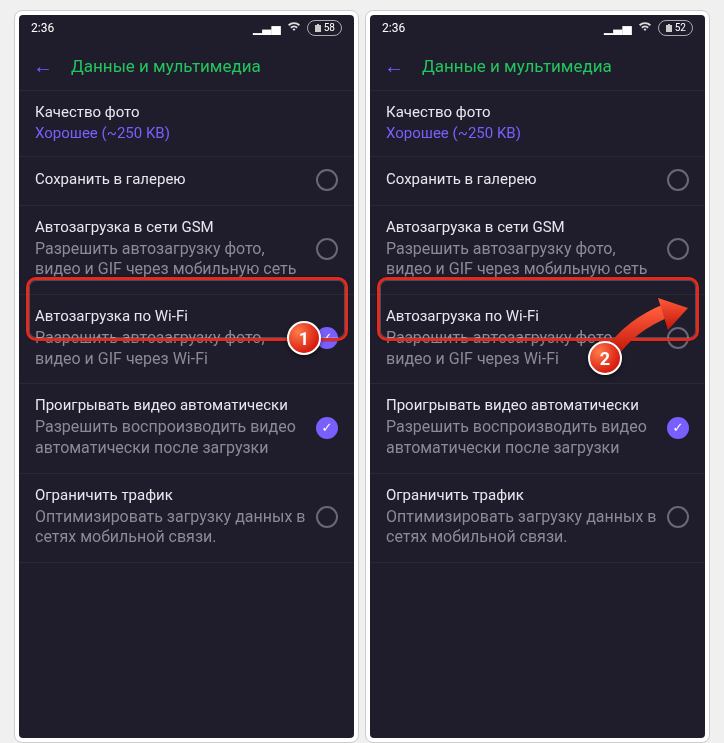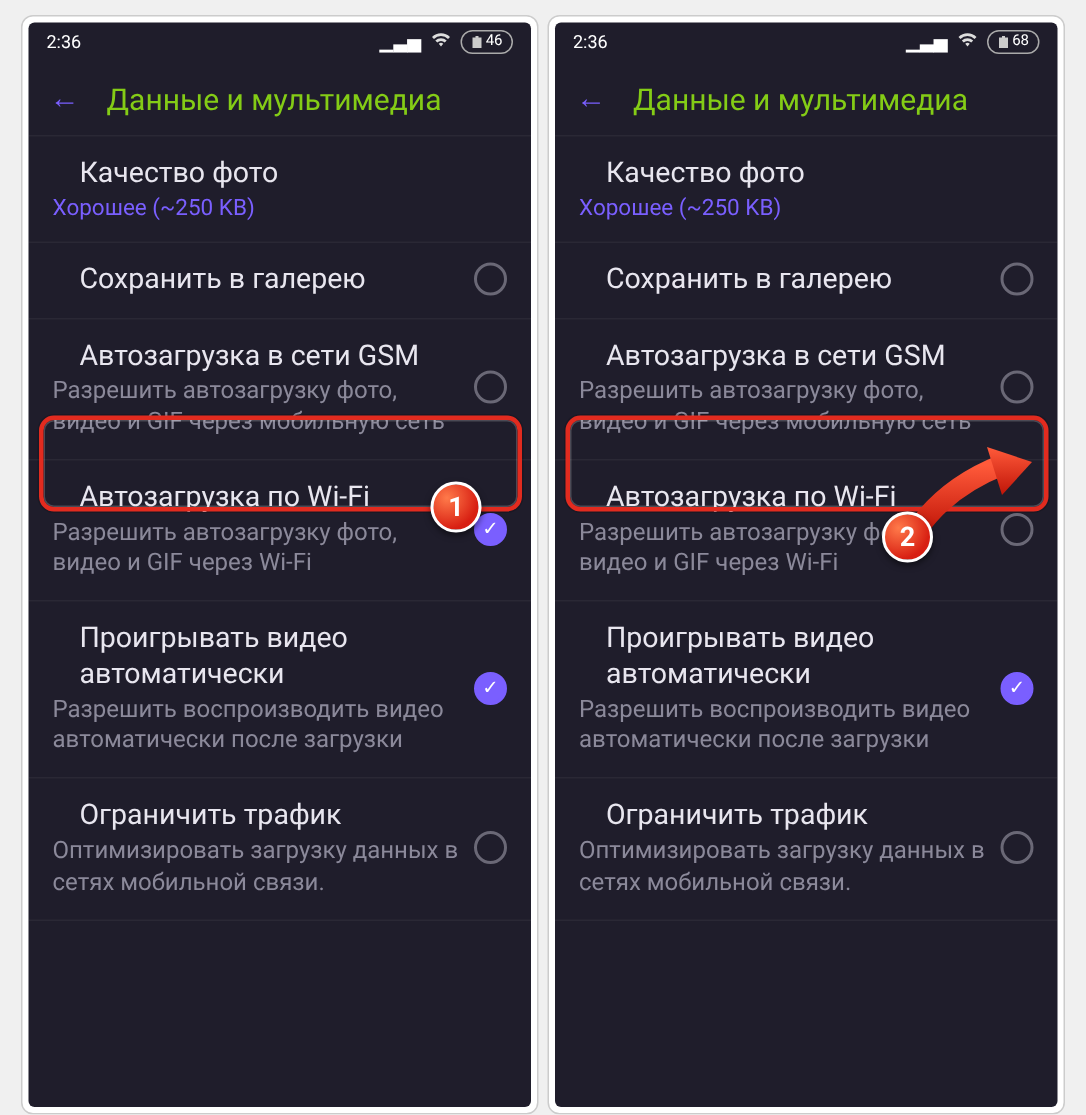--- a/index.html
+++ b/index.html
@@ -55,30 +55,30 @@
   }
   .header {
     height: 50px;
     display: flex;
     align-items: center;
     gap: 18px;
     padding: 0 14px;
     border-bottom: 1px solid rgba(255,255,255,0.05);
   }
   .back-arrow { color: #7a5fff; font-size: 20px; }
-  .header-title { font-size: 20px; color: #84cc16; font-weight: 400; }
+  .header-title { font-size: 17px; color: #22c55e; font-weight: 400; }
   .item {
     padding: 12px 16px 14px 16px;
     border-bottom: 1px solid rgba(255,255,255,0.05);
     position: relative;
     display: flex;
     align-items: center;
   }
   .item-text { flex: 1; min-width: 0; padding-right: 8px; }
-  .item-title { font-size: 19px; color: #e8e6ef; line-height: 1.25; margin-left: 18px; }
+  .item-title { font-size: 15px; color: #e8e6ef; line-height: 1.25; }
   .item-sub { font-size: 16px; color: #8b899a; line-height: 1.3; margin-top: 2px; }
   .item-val { font-size: 15px; color: #7a5fff; margin-top: 2px; }
   .radio {
     width: 22px; height: 22px;
     border: 2px solid #6a6876;
     border-radius: 50%;
     flex-shrink: 0;
     position: relative;
   }
   .radio.checked {
@@ -132,21 +132,21 @@
         <span>▁▃▅</span>
         <span>
           <svg width="14" height="11" viewBox="0 0 14 11">
               <path d="M7 10 L8.5 8.2 A2.3 2.3 0 0 0 5.5 8.2 Z M3.2 6 A5.5 5.5 0 0 1 10.8 6 L9.5 7.4 A3.6 3.6 0 0 0 4.5 7.4 Z M1 3.6 A8.6 8.6 0 0 1 13 3.6 L11.7 5 A6.7 6.7 0 0 0 2.3 5 Z" fill="#ddd"></path>
             </svg>
         </span>
         <span class="battery-pill">
           <svg width="8" height="8" viewBox="0 0 8 8">
               <path d="M3 0 L5 0 L5 1 L7 1 L7 8 L1 8 L1 1 L3 1 Z" fill="#ccc"></path>
             </svg>
-          <span>46</span>
+          <span>58</span>
         </span>
       </div>
     </div>
     <div class="header">
       <span class="back-arrow">←</span>
       <span class="header-title">Данные и мультимедиа</span>
     </div>
 
     <div class="item">
       <div class="item-text">
@@ -207,21 +207,21 @@
         <span>▁▃▅</span>
         <span>
           <svg width="14" height="11" viewBox="0 0 14 11">
               <path d="M7 10 L8.5 8.2 A2.3 2.3 0 0 0 5.5 8.2 Z M3.2 6 A5.5 5.5 0 0 1 10.8 6 L9.5 7.4 A3.6 3.6 0 0 0 4.5 7.4 Z M1 3.6 A8.6 8.6 0 0 1 13 3.6 L11.7 5 A6.7 6.7 0 0 0 2.3 5 Z" fill="#ddd"></path>
             </svg>
         </span>
         <span class="battery-pill">
           <svg width="8" height="8" viewBox="0 0 8 8">
               <path d="M3 0 L5 0 L5 1 L7 1 L7 8 L1 8 L1 1 L3 1 Z" fill="#ccc"></path>
             </svg>
-          <span>68</span>
+          <span>52</span>
         </span>
       </div>
     </div>
     <div class="header">
       <span class="back-arrow">←</span>
       <span class="header-title">Данные и мультимедиа</span>
     </div>
 
     <div class="item">
       <div class="item-text">

